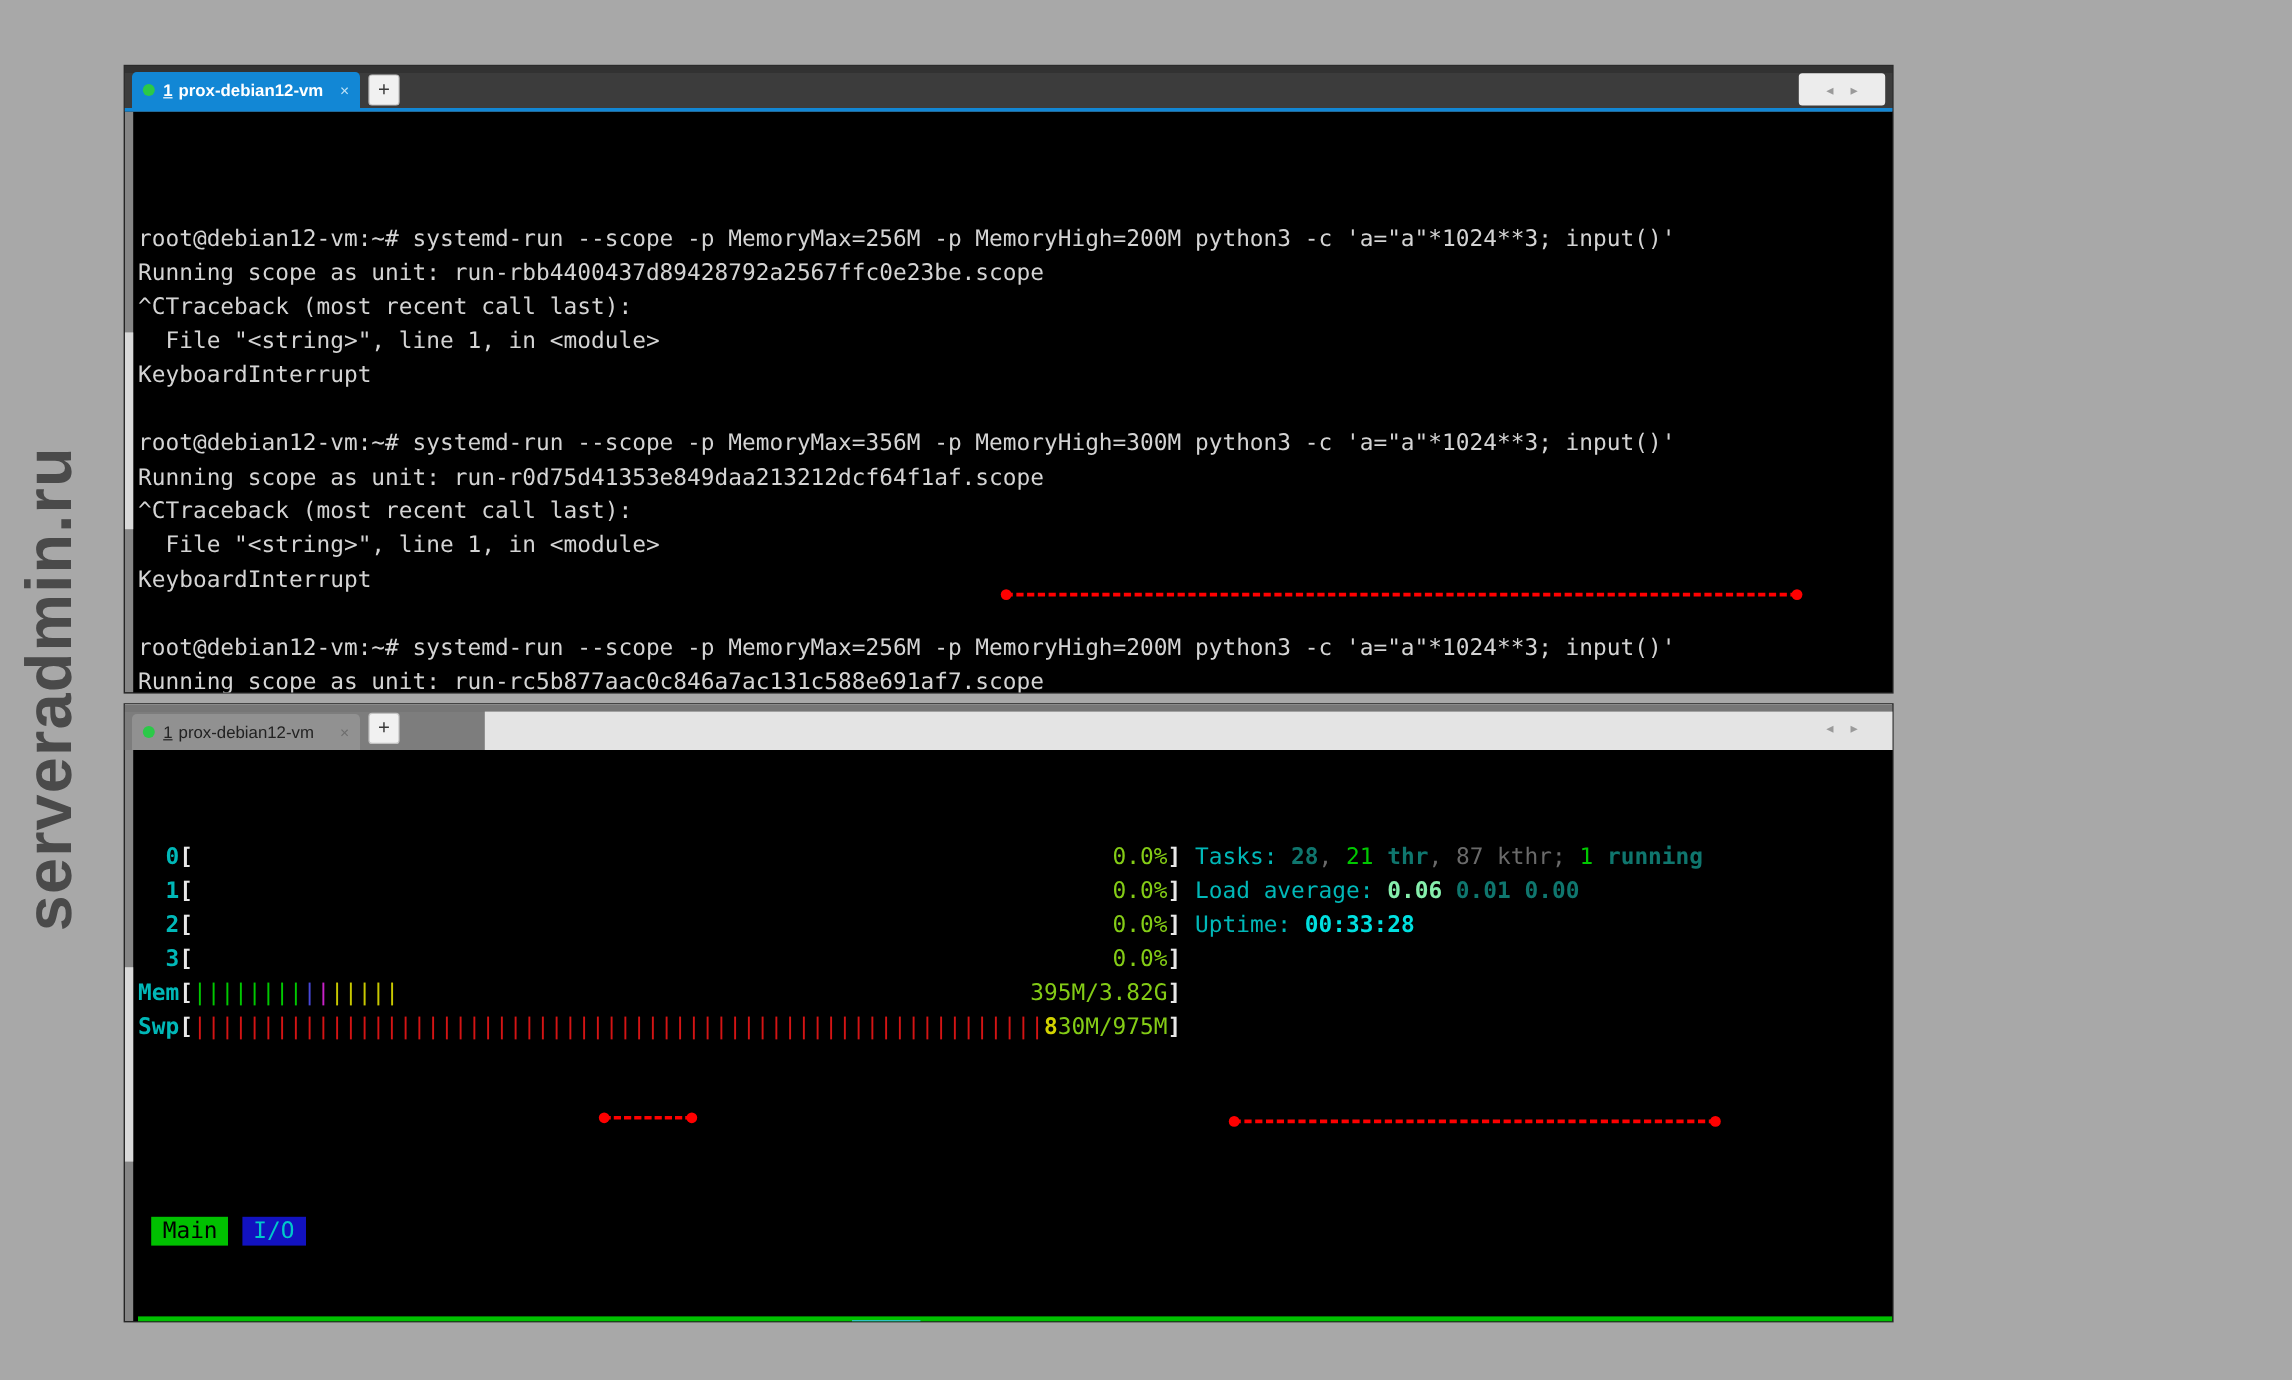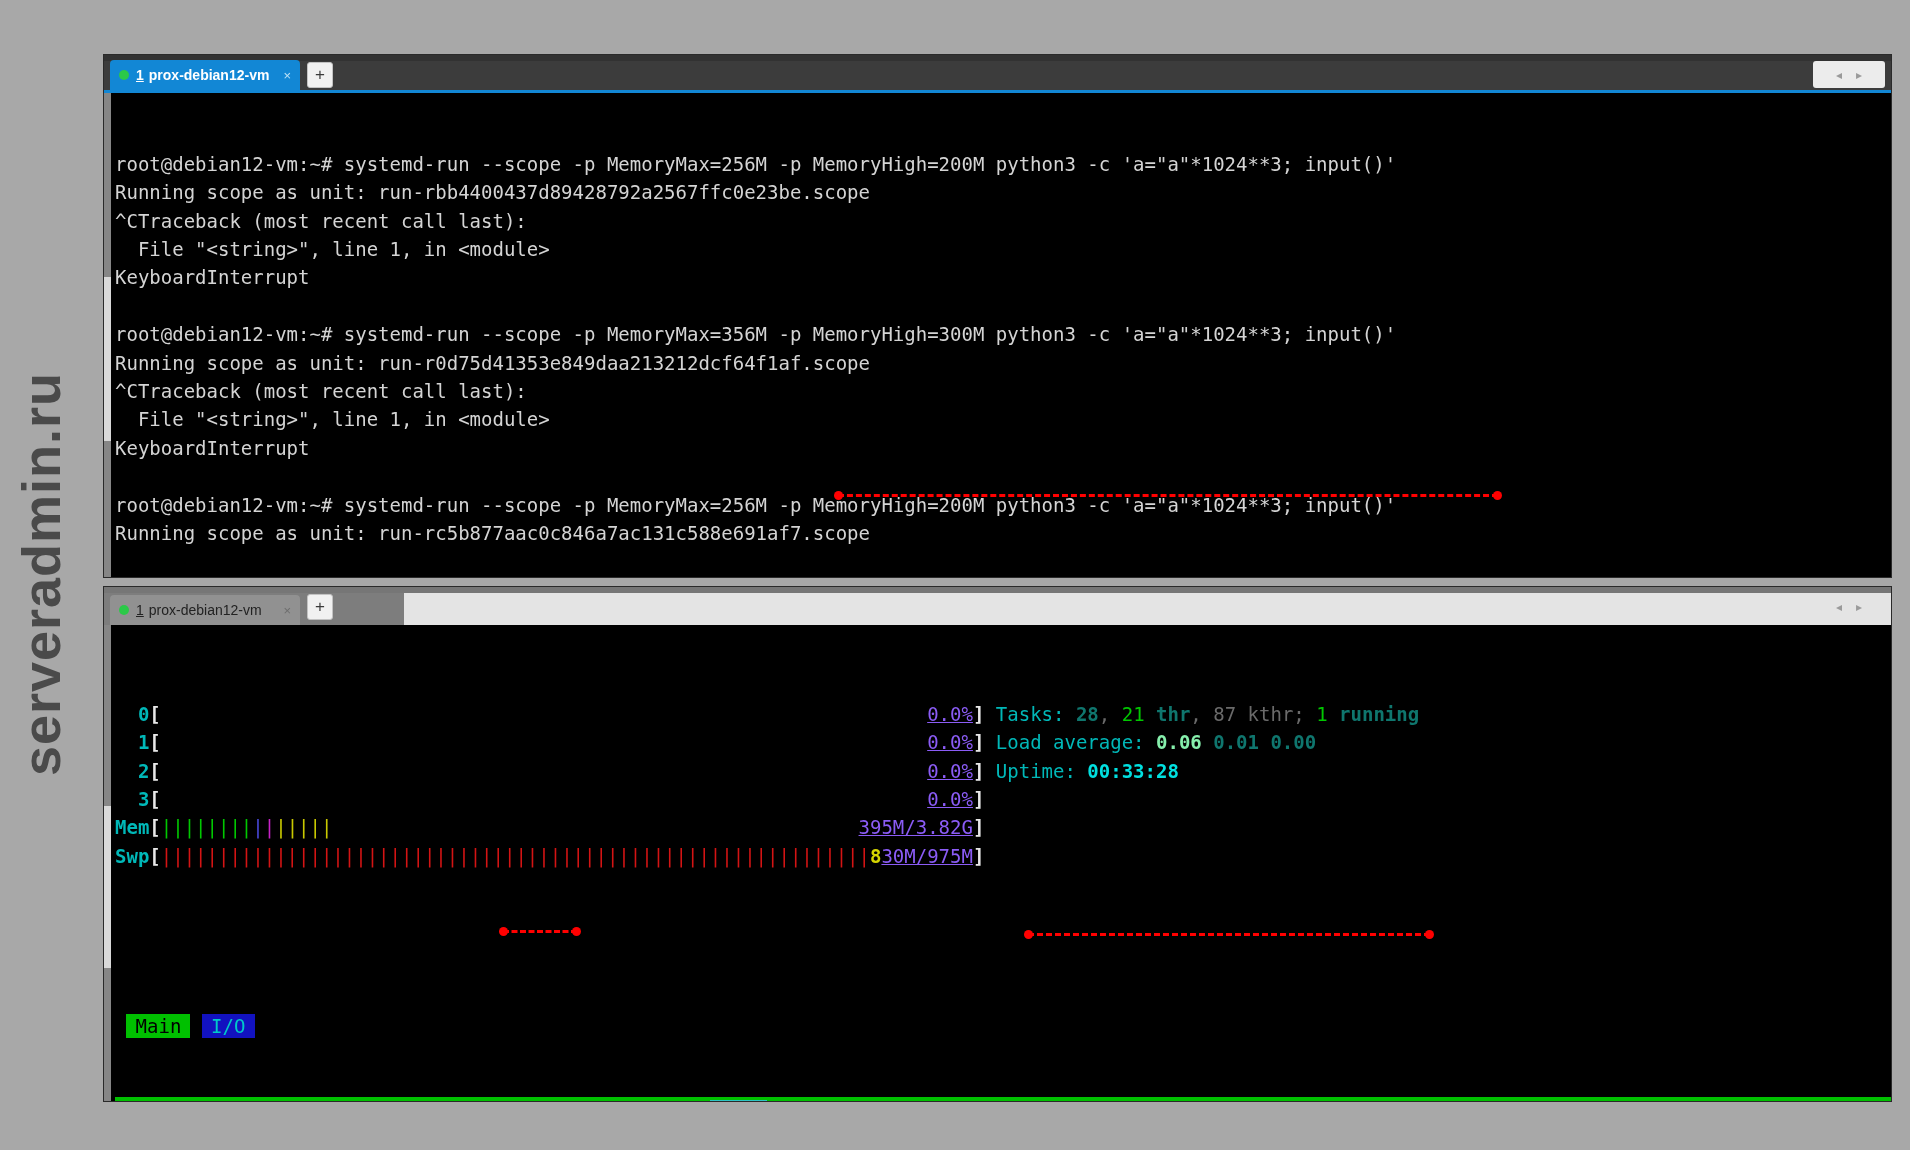--- a/index.html
+++ b/index.html
@@ -5,21 +5,21 @@
   * { margin:0; padding:0; box-sizing:border-box; }
   html,body { width:1910px; height:1150px; overflow:hidden; }
   body { background:#a8a8a8; font-family:"Liberation Sans", sans-serif; position:relative; }
 
   
   .watermark { position:absolute; left:-222px; top:539px; width:534px; height:70px;
     transform:rotate(-90deg); color:#4a4a4a; font-size:54px; font-weight:bold;
     text-align:center; letter-spacing:1px; }
 
   
-  .win { position:absolute; left:104px; width:1787px; box-shadow:0 0 0 1px #2a2a2a; }
+  .win { position:absolute; left:104px; width:1473px; box-shadow:0 0 0 1px #2a2a2a; }
   #win-top { top:55px; height:522px; }
   #win-bot { top:587px; height:514px; }
 
   
   .tabbar { position:relative; height:38px; width:100%; }
   #win-top .tabbar { background:linear-gradient(#323232 0 6px, #3c3c3c 6px 100%); }
   #win-bot .tabbar { background:linear-gradient(#767676 0 6px, #7d7d7d 6px 100%); }
   .accent-line { position:absolute; left:0; bottom:0; width:100%; height:3px; background:#1287d5; z-index:3; }
   .bar-light { position:absolute; left:300px; right:0; top:6px; bottom:0; background:#e4e4e4; }
   .tab { position:absolute; left:6px; bottom:3px; height:30px; width:190px; display:flex;
@@ -41,33 +41,33 @@
     align-items:center; justify-content:center; gap:14px; color:#9a9a9a; font-size:12px; z-index:2; }
   #win-top .navpair { background:#ececec; border-radius:3px; }
 
   
   .term { position:absolute; left:0; right:0; top:38px; bottom:0; background:#000; overflow:hidden; }
   .scrollbar { position:absolute; left:0; top:0; bottom:0; width:7px; background:#868686; }
   .scroll-thumb { position:absolute; left:0; width:7px; top:38%; height:34%; background:#d9d9d9; }
   .tcontent { position:absolute; left:11px; right:0; top:0; bottom:0;
     font-family:"DejaVu Sans Mono", monospace; font-size:19px; line-height:28.4px;
     color:#d4d4d4; white-space:pre; }
-  #term1 .tcontent { }
+  #term1 .tcontent { padding-top:35px; }
   #term2 .tcontent { padding-top:18px; }
   .tline { height:28.4px; white-space:pre; }
 
   
   .hline { height:28.4px; white-space:pre; }
   .hspacer { height:28.4px; }
   .mlabel { color:#00b8b8; font-weight:bold; }
   .mbr { color:#e8e8e8; font-weight:bold; }
   .minner { display:inline-block; position:relative; width:71ch; height:28.4px; vertical-align:top; overflow:hidden; }
   .mticks { position:absolute; left:0; top:0; }
   .mval { position:absolute; right:0; top:0; }
-  .mval-main { color:#8b5cf6;text-decoration:underline; }
+  .mval-main { color:#84cc16; }
   .mval-hot { color:#d4d400; font-weight:bold; }
   .tick-green{color:#00c800} .tick-blue{color:#4848d8} .tick-magenta{color:#c822c8}
   .tick-yellow{color:#c8c800} .tick-red{color:#d41414}
   .sg-hd{color:#000} .sg-hd-sel{background:#2cc4c4; color:#000}
   .sg-cy2{color:#00b8b8; font-weight:normal} .sg-cyb{color:#0f766e; font-weight:bold}
   .sg-grn{color:#00c800; font-weight:normal} .sg-gry{color:#6a6a6a}
   .sg-wb{color:#86efac; font-weight:bold} .sg-cybb{color:#00e0e0; font-weight:bold}
 
   .htabs { height:28.4px; padding-left:1ch; white-space:pre; }
   .htab { padding:1px 0.8ch; margin-right:1ch; }

